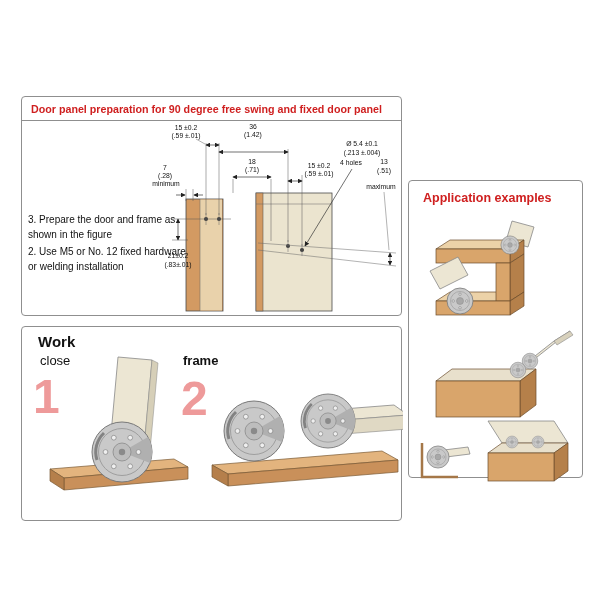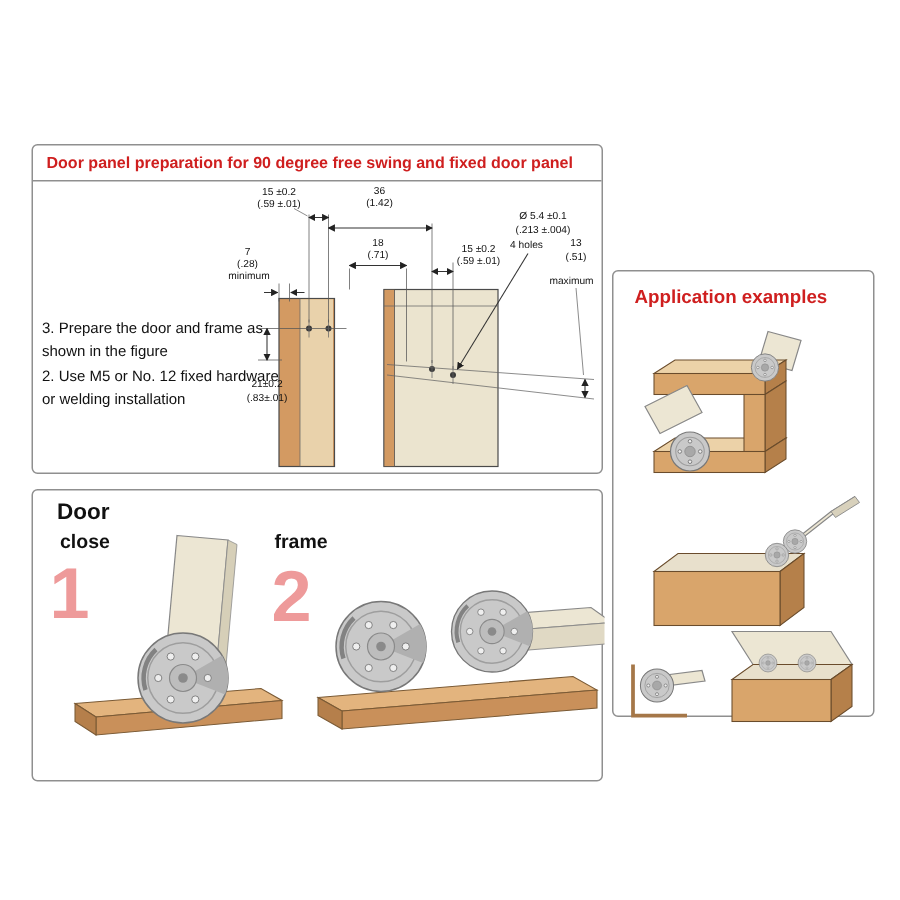--- a/index.html
+++ b/index.html
@@ -17,21 +17,21 @@
   .prep-step2 { position:absolute; left:6px; top:148px; width:160px; font-size:10px; line-height:1.45; }
   .prep-svg { position:absolute; left:116px; top:22px; width:262px; height:196px; }
   .prep-svg text { font-size:6.8px; fill:#111; text-anchor:middle; font-family:"Liberation Sans",sans-serif; }
   .dim  { stroke:#333; stroke-width:0.7; fill:none; }
   .ext  { stroke:#555; stroke-width:0.5; fill:none; }
   .thin { stroke:#666; stroke-width:0.5; fill:none; }
 
   
   .work { left:21px; top:326px; width:381px; height:195px; }
   .work-title { position:absolute; left:16px; top:6px; font-size:15px; font-weight:bold; }
-  .close-label { position:absolute; left:18px; top:26px; font-size:13px; font-weight:bold; }
+  .close-label { position:absolute; left:18px; top:26px; font-size:13px; font-weight:normal; }
   .open-label  { position:absolute; left:161px; top:26px; font-size:13px; font-weight:bold; }
   .num { position:absolute; font-size:48px; font-weight:bold; color:#ee9a9a; z-index:3; line-height:1; }
   .n1 { left:11px; top:46px; }
   .n2 { left:159px; top:48px; }
   .work-svg { position:absolute; left:0; top:26px; width:381px; height:167px; z-index:2; }
 
   
   .app { left:408px; top:180px; width:175px; height:298px; }
   .app-title { position:absolute; left:14px; top:10px; font-size:12.5px; font-weight:bold;
                color:#cf1f1f; white-space:nowrap; }
@@ -130,21 +130,21 @@
       <text x="243" y="70">maximum</text>
       <text x="27" y="51">7</text>
       <text x="27" y="59">(.28)</text>
       <text x="28" y="67">minimum</text>
       <text x="40" y="139">21±0.2</text>
       <text x="40" y="148">(.83±.01)</text>
     </svg>
   </section>
 
   <section class="panel work">
-    <h2 class="work-title">Door</h2>
+    <h2 class="work-title">Work</h2>
     <span class="close-label">close</span>
     <span class="open-label">frame</span>
     <span class="num n1">1</span>
     <span class="num n2">2</span>
 
     <svg class="work-svg" viewBox="0 0 381 167">
       <defs>
         <g id="disc30">
           <circle r="30" fill="#c9c9c9" stroke="#787878" stroke-width="1"></circle>
           <circle r="23.5" fill="none" stroke="#9e9e9e" stroke-width="1"></circle>

